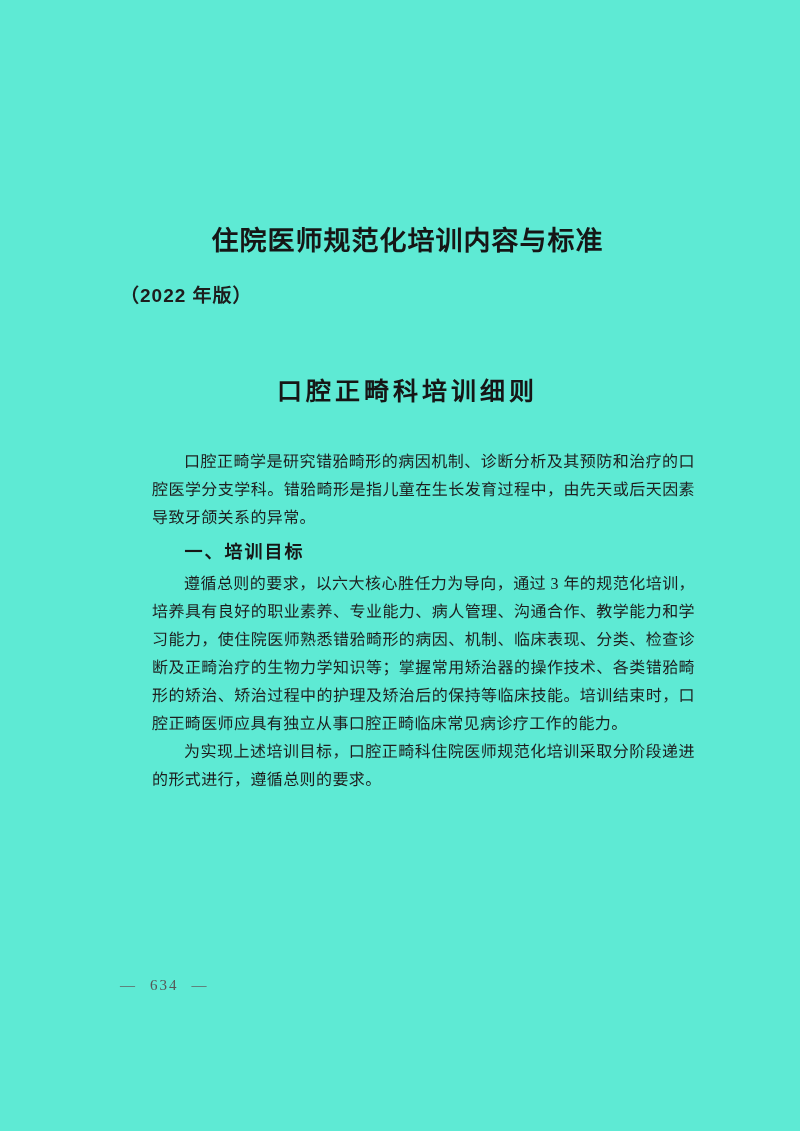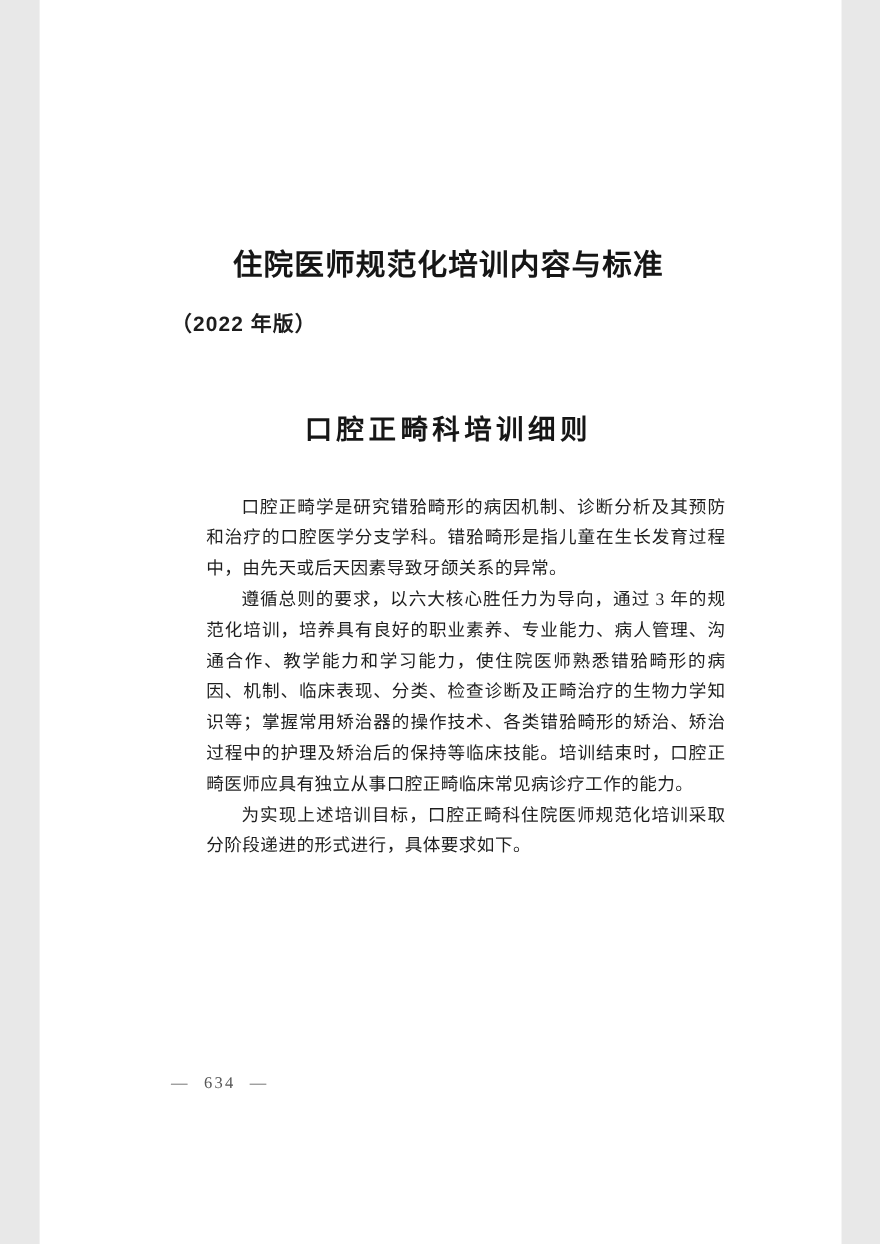--- a/index.html
+++ b/index.html
@@ -3,24 +3,24 @@
 <meta charset="utf-8">
 <style>
   html, body { margin: 0; padding: 0; }
   body {
     width: 800px;
     background: #e8e8e8;
     font-family: "Liberation Serif", "DejaVu Serif", serif;
   }
   .page {
     position: relative;
-    width: 729px;
+    width: 800px;
     height: 1131px;
     margin: 0 auto;
-    background: #ffffff;
+    background: #5eead4;
     color: #1b1b1b;
     overflow: hidden;
     box-sizing: border-box;
     padding: 222px 105px 0 120px;
   }
   .doc-title {
     margin: 0;
     font-family: "Liberation Sans", "DejaVu Sans", sans-serif;
     font-weight: bold;
     font-size: 27px;
@@ -96,24 +96,25 @@
   <h1 class="doc-title">住院医师规范化培训内容与标准</h1>
 
   <div class="doc-edition">（2022 年版）</div>
 
   <h2 class="section-title" style="font-size:25px;">口腔正畸科培训细则</h2>
 
   <div class="content">
 
     <p>口腔正畸学是研究错𬌗畸形的病因机制、诊断分析及其预防和治疗的口腔医学分支学科。错𬌗畸形是指儿童在生长发育过程中，由先天或后天因素导致牙颌关系的异常。</p>
 
+    <h2>一、培训目标</h2>
 
     <p>遵循总则的要求，以六大核心胜任力为导向，通过 3 年的规范化培训，培养具有良好的职业素养、专业能力、病人管理、沟通合作、教学能力和学习能力，使住院医师熟悉错𬌗畸形的病因、机制、临床表现、分类、检查诊断及正畸治疗的生物力学知识等；掌握常用矫治器的操作技术、各类错𬌗畸形的矫治、矫治过程中的护理及矫治后的保持等临床技能。培训结束时，口腔正畸医师应具有独立从事口腔正畸临床常见病诊疗工作的能力。</p>
 
-    <p>为实现上述培训目标，口腔正畸科住院医师规范化培训采取分阶段递进的形式进行，具体要求如下。</p>
+    <p>为实现上述培训目标，口腔正畸科住院医师规范化培训采取分阶段递进的形式进行，遵循总则的要求。</p>
 
 
 
   </div>
 
   <div class="footer">
     <span class="dash">—</span>
     <span>634</span>
     <span class="dash">—</span>
   </div>

